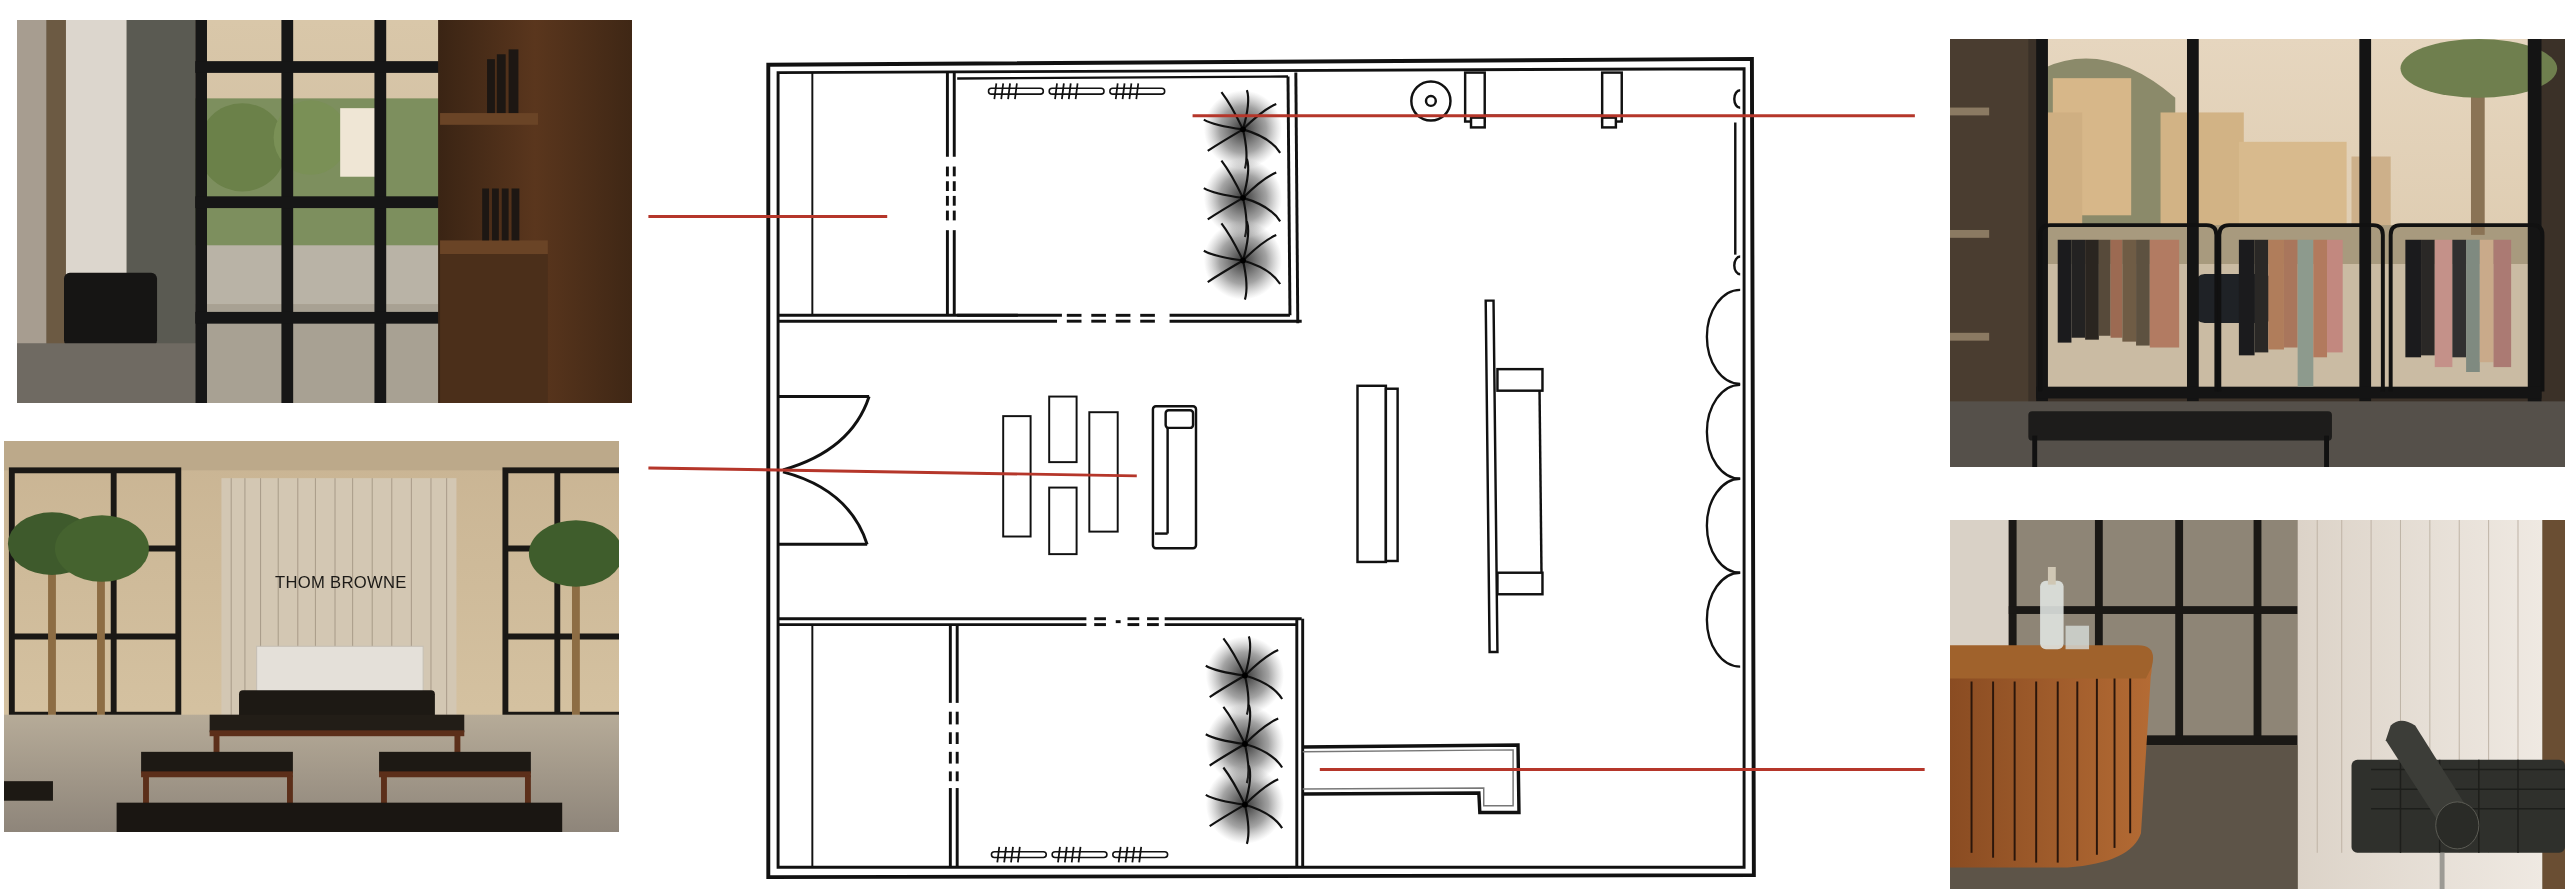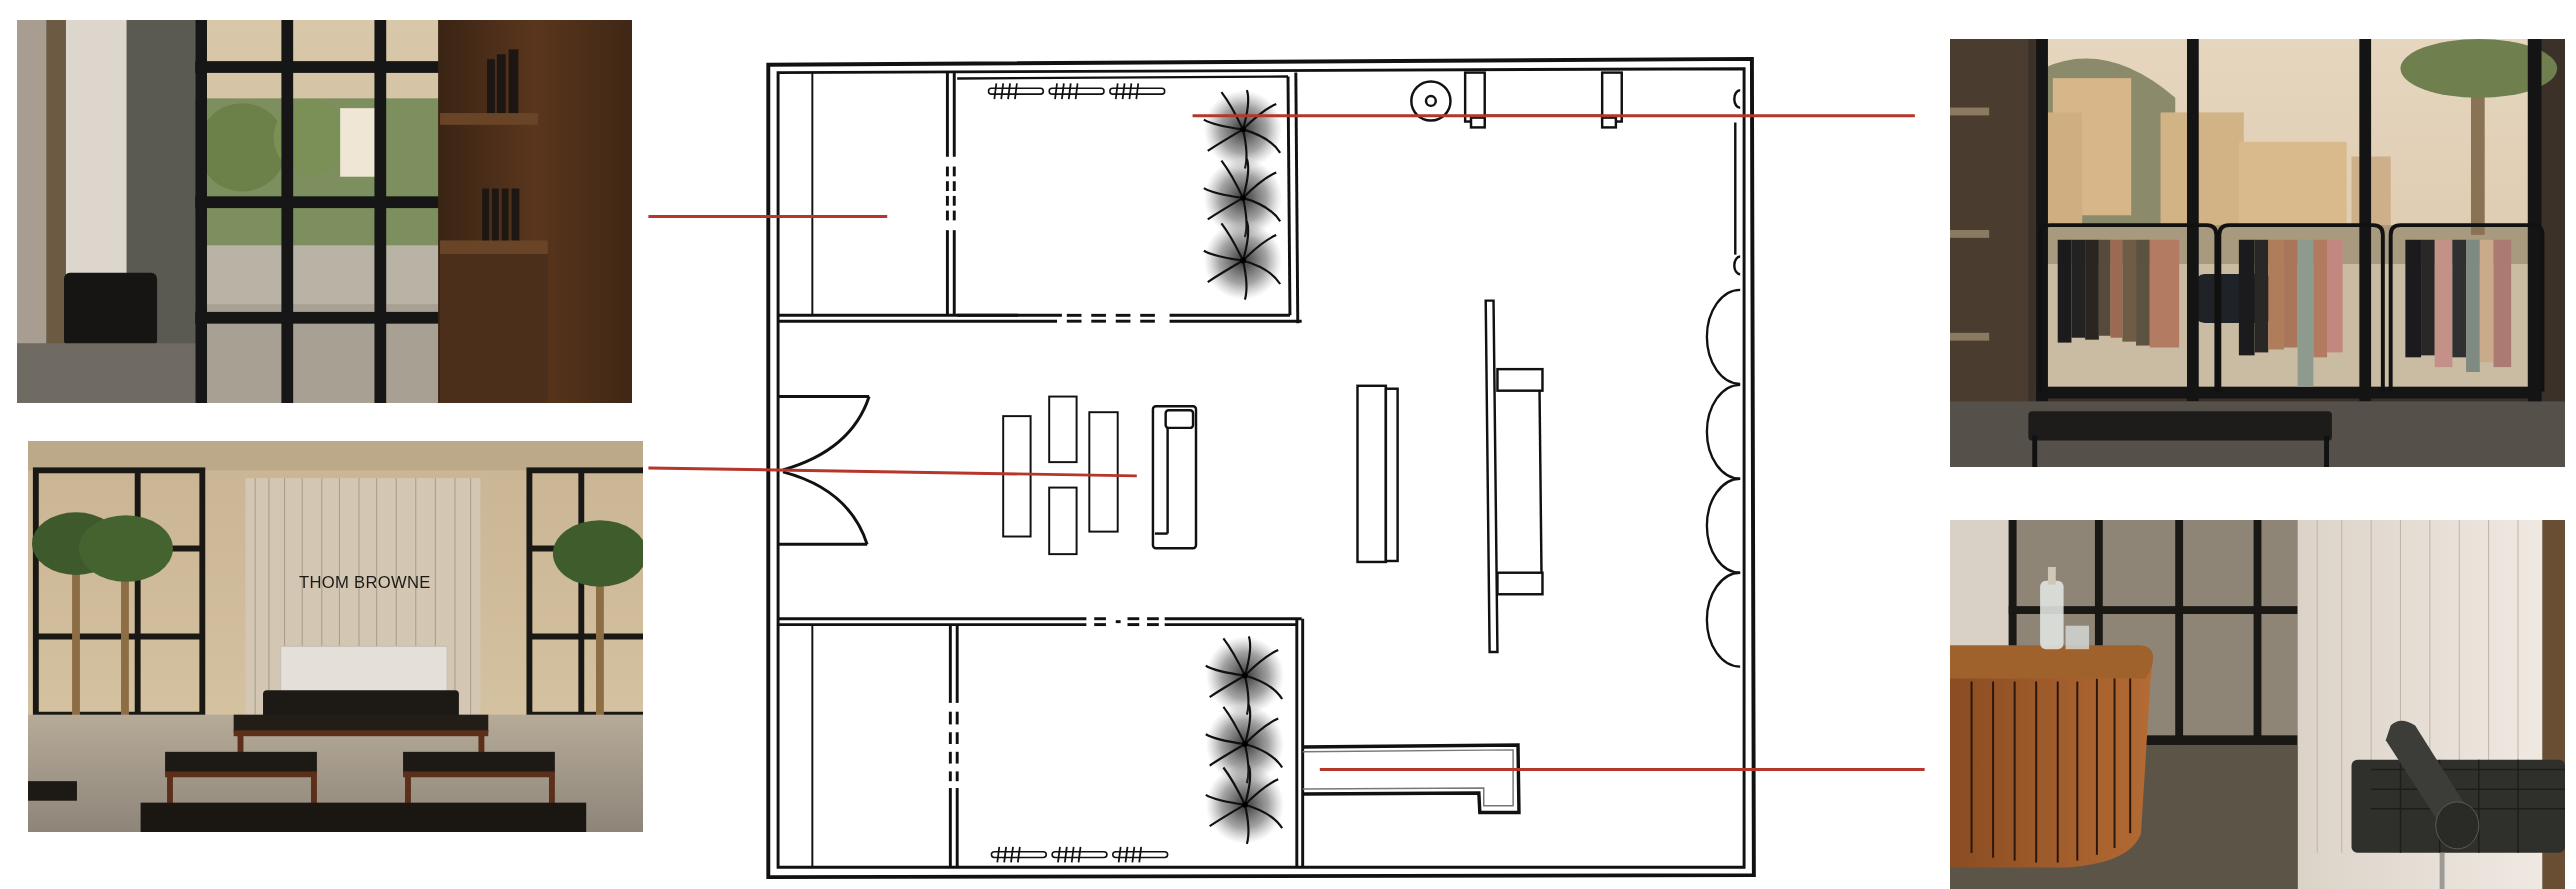--- a/index.html
+++ b/index.html
@@ -61,21 +61,21 @@
         <rect x="502" y="30" width="10" height="65"></rect>
       <rect x="475" y="172" width="7" height="53"></rect>
         <rect x="485" y="172" width="7" height="53"></rect>
         <rect x="495" y="172" width="7" height="53"></rect>
         <rect x="505" y="172" width="8" height="53"></rect>
     </g>
     <rect x="0" y="330" width="182" height="61" fill="#6f6a62"></rect>
   </svg>
 </div>
 
-<div class="photo" style="left:28px;top:441px;width:615px;height:391px;">
+<div class="photo" style="left:4px;top:441px;width:615px;height:391px;">
   <svg viewBox="0 0 628 400" preserveAspectRatio="none">
     <defs>
       <linearGradient id="wall2" x1="0" y1="0" x2="0" y2="1">
           <stop offset="0" stop-color="#c9b493"></stop>
           <stop offset="1" stop-color="#d9c7a6"></stop>
         </linearGradient>
       <linearGradient id="floor2" x1="0" y1="0" x2="0" y2="1">
           <stop offset="0" stop-color="#b6ab98"></stop>
           <stop offset="1" stop-color="#8e857a"></stop>
         </linearGradient>

